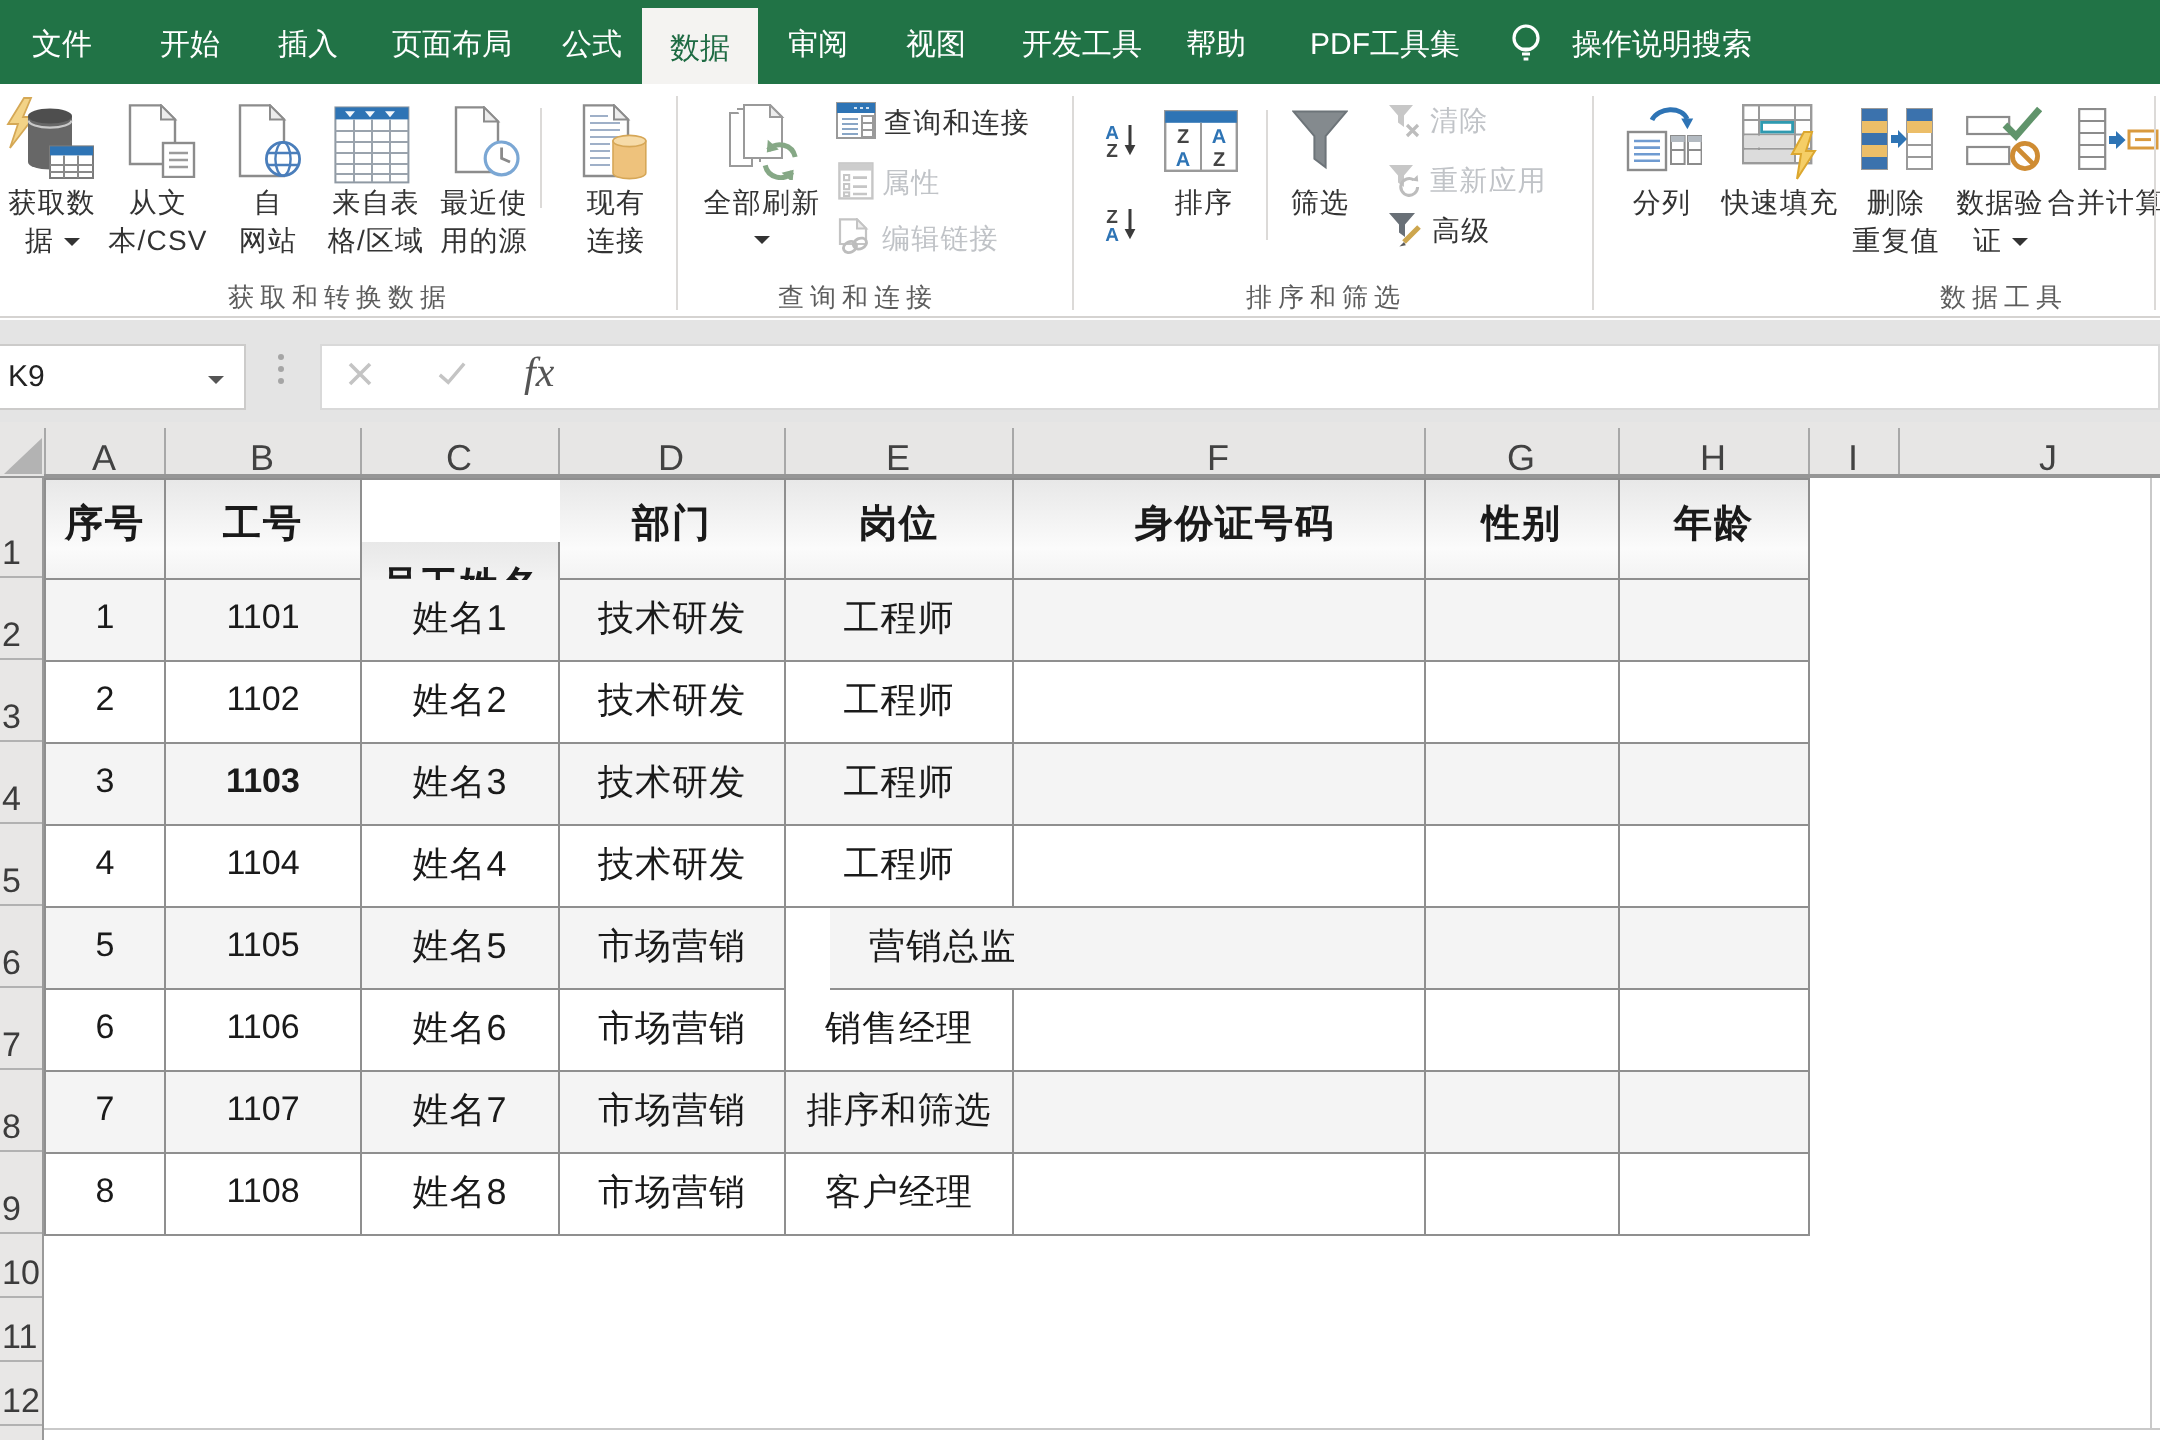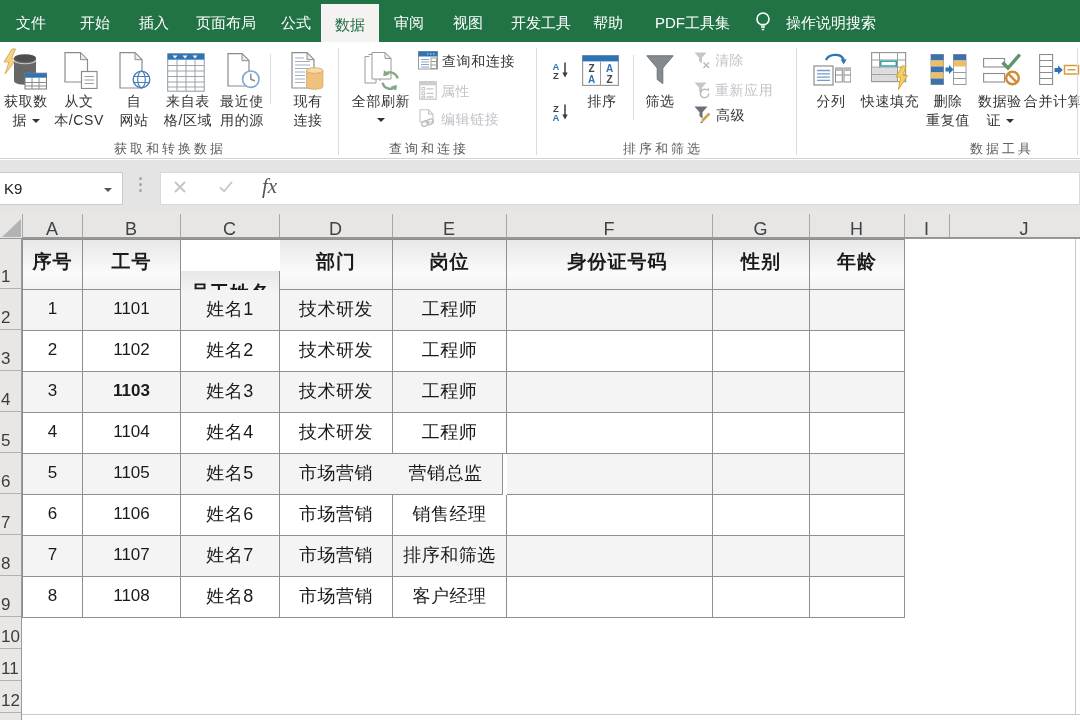--- a/index.html
+++ b/index.html
@@ -397,21 +397,21 @@
     <div class="cell" style="left:158px;top:173px;width:99px;height:41px;">姓名4</div>
     <div class="cell" style="left:257px;top:173px;width:113px;height:41px;">技术研发</div>
     <div class="cell" style="left:370px;top:173px;width:114px;height:41px;">工程师</div>
     <div class="cell" style="left:484px;top:173px;width:206px;height:41px;"></div>
     <div class="cell" style="left:690px;top:173px;width:97px;height:41px;"></div>
     <div class="cell" style="left:787px;top:173px;width:95px;height:41px;"></div>
     <div class="cell band num" style="left:0px;top:214px;width:60px;height:41px;">5</div>
     <div class="cell band num" style="left:60px;top:214px;width:98px;height:41px;">1105</div>
     <div class="cell band" style="left:158px;top:214px;width:99px;height:41px;">姓名5</div>
     <div class="cell band" style="left:257px;top:214px;width:113px;height:41px;">市场营销</div>
-    <div class="cell band" style="left:366px;top:214px;width:114px;height:41px;">营销总监</div>
+    <div class="cell band" style="left:392px;top:214px;width:114px;height:41px;">营销总监</div>
     <div class="cell band" style="left:484px;top:214px;width:206px;height:41px;"></div>
     <div class="cell band" style="left:690px;top:214px;width:97px;height:41px;"></div>
     <div class="cell band" style="left:787px;top:214px;width:95px;height:41px;"></div>
     <div class="cell num" style="left:0px;top:255px;width:60px;height:41px;">6</div>
     <div class="cell num" style="left:60px;top:255px;width:98px;height:41px;">1106</div>
     <div class="cell" style="left:158px;top:255px;width:99px;height:41px;">姓名6</div>
     <div class="cell" style="left:257px;top:255px;width:113px;height:41px;">市场营销</div>
     <div class="cell" style="left:370px;top:255px;width:114px;height:41px;">销售经理</div>
     <div class="cell" style="left:484px;top:255px;width:206px;height:41px;"></div>
     <div class="cell" style="left:690px;top:255px;width:97px;height:41px;"></div>

